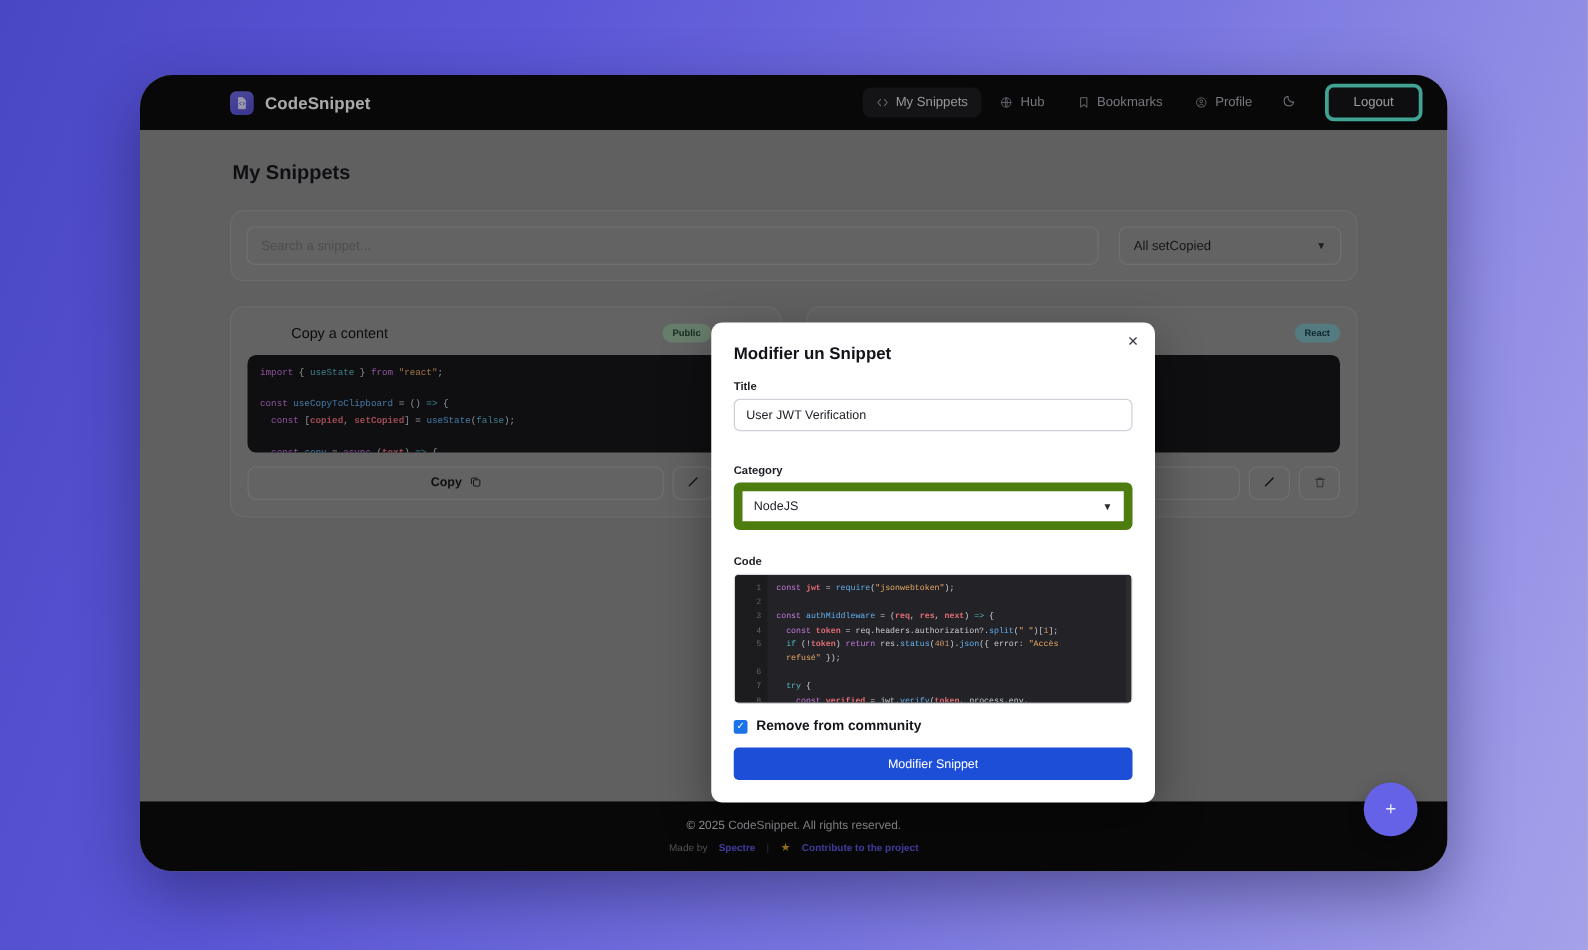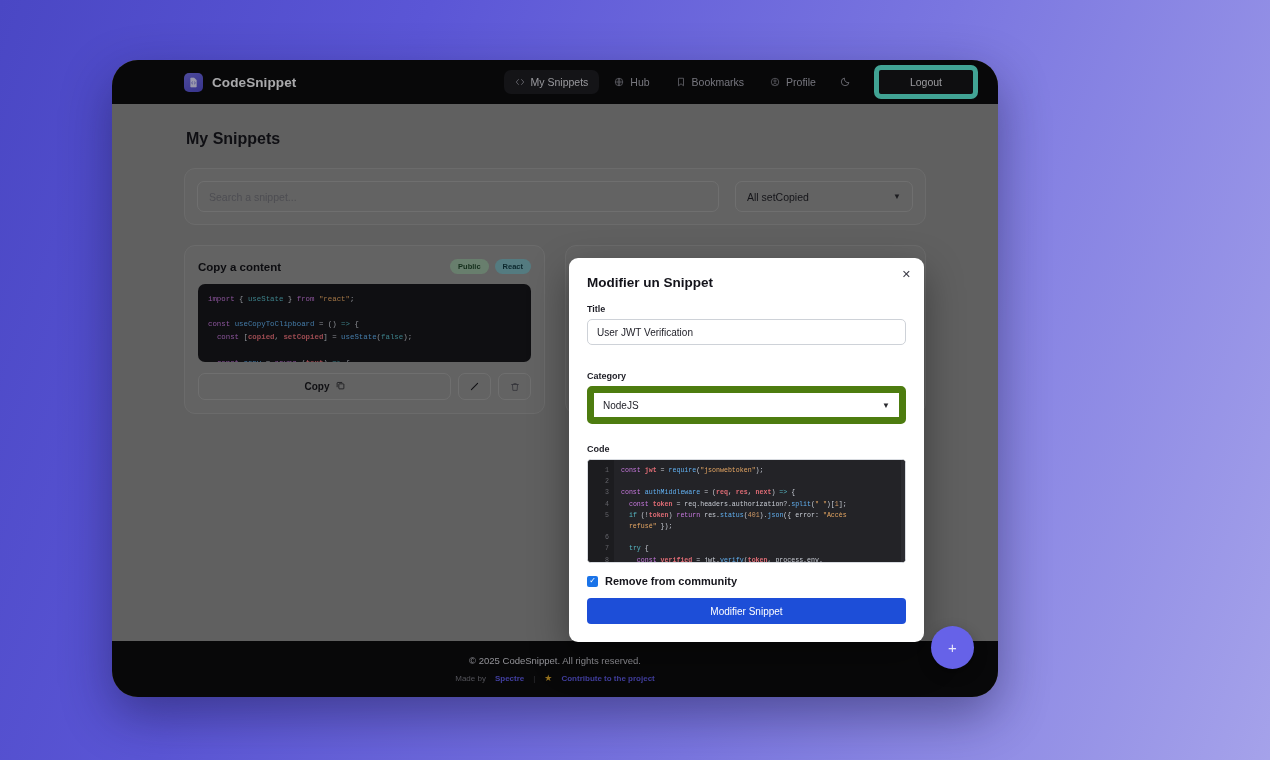--- a/index.html
+++ b/index.html
@@ -7,21 +7,21 @@
   body {
     font-family: "Liberation Sans", sans-serif;
     background: linear-gradient(110deg, #4a47c4 0%, #5b56d6 28%, #7a76e0 62%, #a5a2ea 100%);
     position: relative;
   }
 
   
   #app-window {
     position: absolute;
     left: 112px; top: 60px;
-    width: 886px; height: 637px;
+    width: 1046px; height: 637px;
     border-radius: 26px;
     background: #8a8a8a;
     overflow: hidden;
     box-shadow: 0 18px 50px rgba(20,18,60,.45);
   }
 
   
   #navbar {
     height: 44px;
     background: #0c0c0e;
@@ -45,23 +45,23 @@
     display: flex; align-items: center; gap: 6px;
     color: #a9a9b4; font-size: 10.5px;
     padding: 6px 11px; border-radius: 7px;
     white-space: nowrap;
   }
   .nav-link.active { background: #1d1d22; color: #d8d8de; }
   .nav-ico { display: inline-flex; align-items: center; opacity: .85; }
   .theme-toggle { padding: 6px 9px; color: #a9a9b4; display:flex; align-items:center; }
   .logout-btn {
     margin-left: 10px;
-    border: 5px solid #5eead4; background: #151517;
+    border: 3px solid #5eead4; background: #151517;
     color: #dcdce2; font-size: 10.5px;
-    padding: 6px 31px; border-radius: 7px;
+    padding: 6px 20px; border-radius: 7px;
   }
 
   
   #page-body {
     position: relative;
     height: 537px;
     background: #8a8a8a;
     padding: 20px 72px 0 72px;
   }
   #page-title {
@@ -104,21 +104,21 @@
     flex: 1; min-width: 0;
     background: #8e8e8e;
     border: 1px solid #9a9a9a;
     border-radius: 11px;
     padding: 13px;
   }
   .card-head {
     display: flex; align-items: center; justify-content: space-between;
     margin-bottom: 10px;
   }
-  .card-title { font-size: 11.5px; font-weight: bold; color: #121217; }
+  .card-title { font-size: 11.5px; font-weight: normal; color: #121217; margin-left: 35px; }
   .badges { display: flex; gap: 6px; }
   .badge {
     font-size: 7.5px; font-weight: bold; padding: 3px 8px; border-radius: 9px;
     white-space: nowrap;
   }
   .badge.public { background: #96b59c; color: #1e4429; }
   .badge.react  { background: #79b0b8; color: #103840; }
   .code-box {
     background: #16161a; border-radius: 7px;
     padding: 9px 10px; height: 78px; overflow: hidden;

